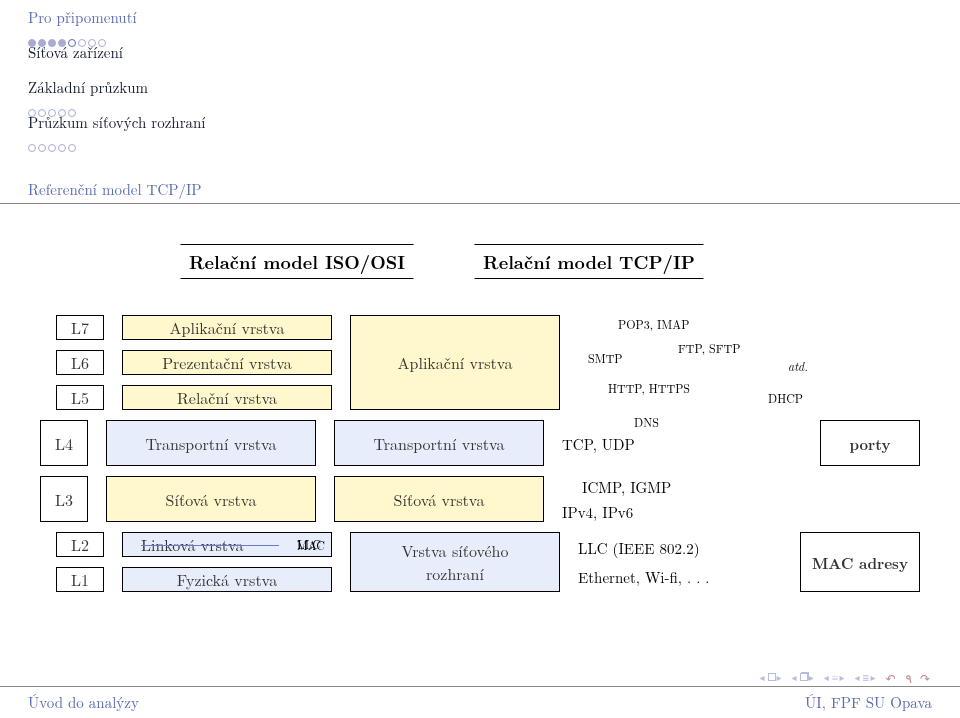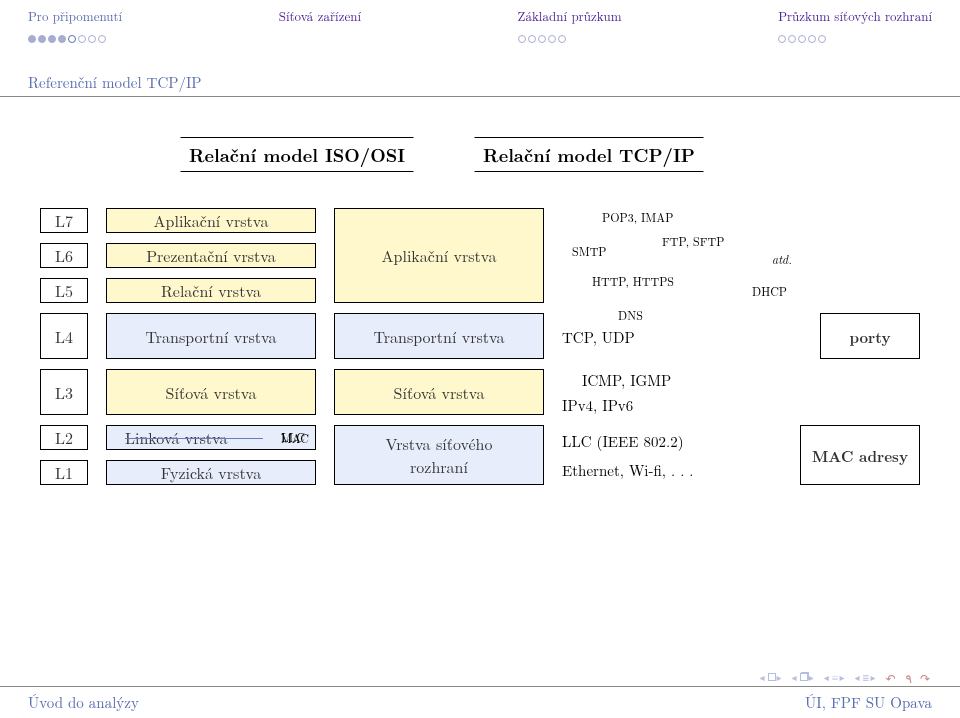--- a/index.html
+++ b/index.html
@@ -8,28 +8,28 @@
     height: 718px;
     font-family: "Latin Modern Roman", "Computer Modern", Georgia, serif;
     background: #fff;
     color: #333;
     position: relative;
     overflow: hidden;
   }
   
   .topnav {
     display: flex;
-    justify-content: space-between;
     padding: 6px 28px 0 28px;
-    font-size: 13px;
+    font-size: 15px;
     color: #5a6db0;
+    flex-direction: column;
   }
   .topnav .group { text-align: left; }
   .topnav .label { color: #5a6db0; }
-  .topnav .label.dim { color: #4c1d95; }
+  .topnav .label.dim { color: #0f172a; }
   .progress { margin-top: 2px; height: 12px; }
   .dot {
     display: inline-block;
     width: 8px; height: 8px;
     border-radius: 50%;
     margin-right: 2px;
     vertical-align: middle;
     border: 1px solid #a6add1;
   }
   .dot.filled { background: #a6add1; border-color:#a6add1; }
@@ -111,21 +111,21 @@
   .mini {
     position: absolute;
     font-size: 12px;
     line-height: 14px;
     color: #000;
   }
   .row765 {
     display: flex; gap: 18px; align-items: stretch;
   }
   .col-labs-osi { display: flex; flex-direction: column; gap: 10px; }
-  .pair { display:flex; gap:18px; }
+  .pair { display:flex; gap:18px;margin-left:16px; }
   .tcp-merge {
     width: 210px;
     border: 1.2px solid #000;
     background: #fff8cc;
     display: flex; align-items: center; justify-content: center;
     font-size: 16px;
   }
   .examples765 {
     flex:1;
     position: relative;

